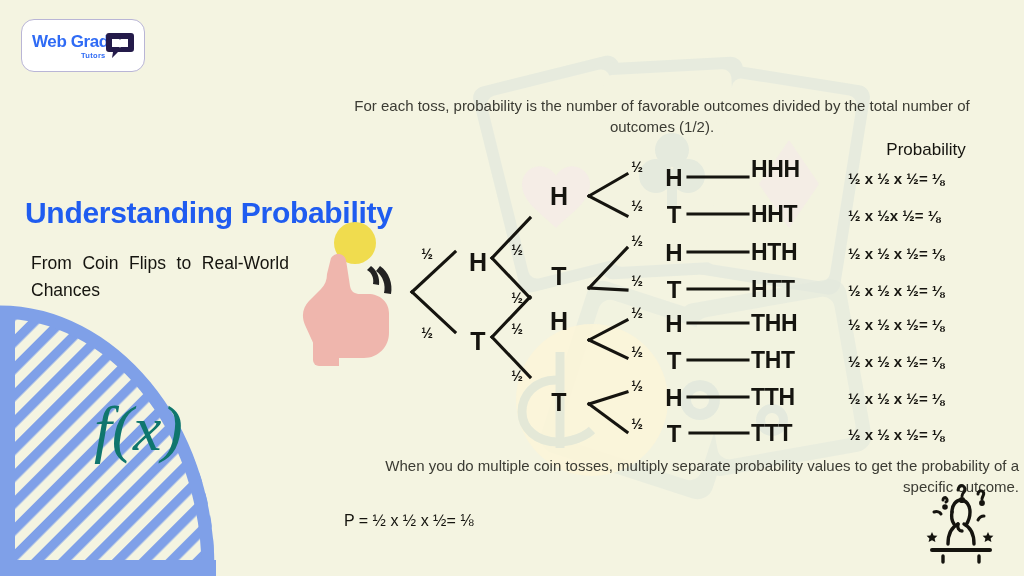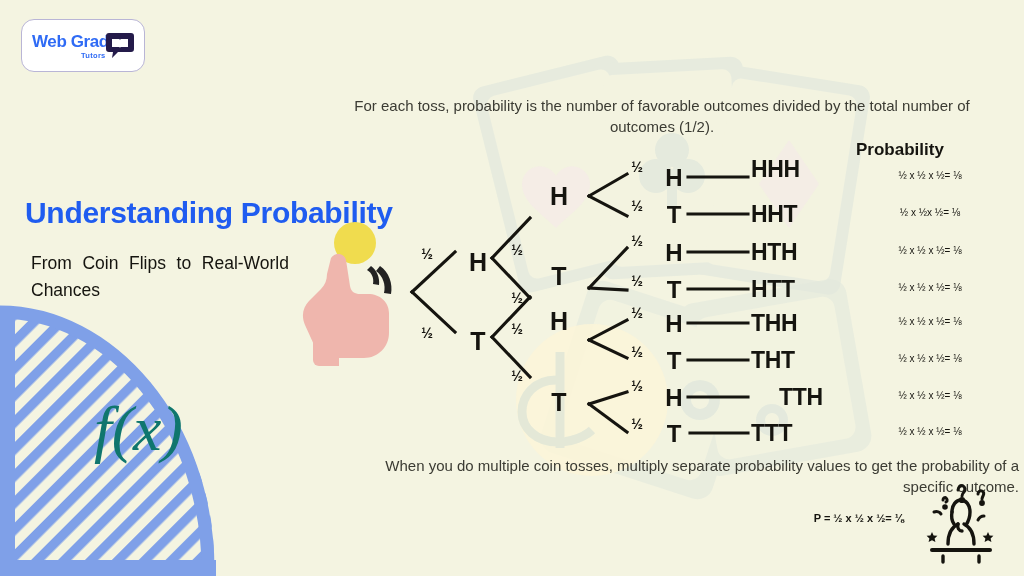--- a/index.html
+++ b/index.html
@@ -52,31 +52,31 @@
     position:absolute;left:332px;top:96px;width:660px;
     font-size:15px;color:#3b3b33;line-height:1.38;text-align:center;
     font-family:"Liberation Sans", sans-serif;
   }
   .closing-text{
     position:absolute;left:359px;top:456px;width:660px;
     font-size:15px;color:#3b3b33;line-height:1.38;text-align:right;
   }
   .formula{
     position:absolute;left:344px;top:512px;width:560px;
-    text-align:right;font-size:11px;font-weight:bold;color:#15140f;
+    text-align:left;font-size:16px;font-weight:normal;color:#15140f;
   }
 
   
   .prob-header{
     position:absolute;left:856px;top:140px;width:140px;
-    font-size:17px;font-weight:bold;color:#15140f;
+    text-align:center;font-size:17px;font-weight:normal;color:#15140f;
   }
   .prob-row{
     position:absolute;left:848px;width:164px;
-    text-align:center;font-size:10px;font-weight:normal;color:#15140f;
+    font-size:15px;font-weight:bold;color:#15140f;
     white-space:nowrap;
   }
 
   
   .node{
     position:absolute;font-size:25px;font-weight:bold;color:#15140f;
     text-align:center;width:28px;
   }
   .node.lvl3{font-size:24px;}
   .frac{
@@ -289,21 +289,21 @@
   <div class="node lvl3" style="left:660px;top:347px;">T</div>
   <div class="node lvl3" style="left:660px;top:384px;">H</div>
   <div class="node lvl3" style="left:660px;top:420px;">T</div>
 
   <div class="outcome" style="left:751px;top:156px;">HHH</div>
   <div class="outcome" style="left:751px;top:201px;">HHT</div>
   <div class="outcome" style="left:751px;top:239px;">HTH</div>
   <div class="outcome" style="left:751px;top:310px;">THH</div>
   <div class="outcome" style="left:751px;top:276px;">HTT</div>
   <div class="outcome" style="left:751px;top:347px;">THT</div>
-  <div class="outcome" style="left:751px;top:384px;margin-left:28px;">TTH</div>
+  <div class="outcome" style="left:751px;top:384px;">TTH</div>
   <div class="outcome" style="left:751px;top:420px;">TTT</div>
 
   <div class="prob-header">Probability</div>
   <div class="prob-row" style="top:170px;">½ x ½ x ½= ⅛</div>
   <div class="prob-row" style="top:207px;">½ x ½x ½= ⅛</div>
   <div class="prob-row" style="top:245px;">½ x ½ x ½= ⅛</div>
   <div class="prob-row" style="top:282px;">½ x ½ x ½= ⅛</div>
   <div class="prob-row" style="top:316px;">½ x ½ x ½= ⅛</div>
   <div class="prob-row" style="top:353px;">½ x ½ x ½= ⅛</div>
   <div class="prob-row" style="top:390px;">½ x ½ x ½= ⅛</div>

